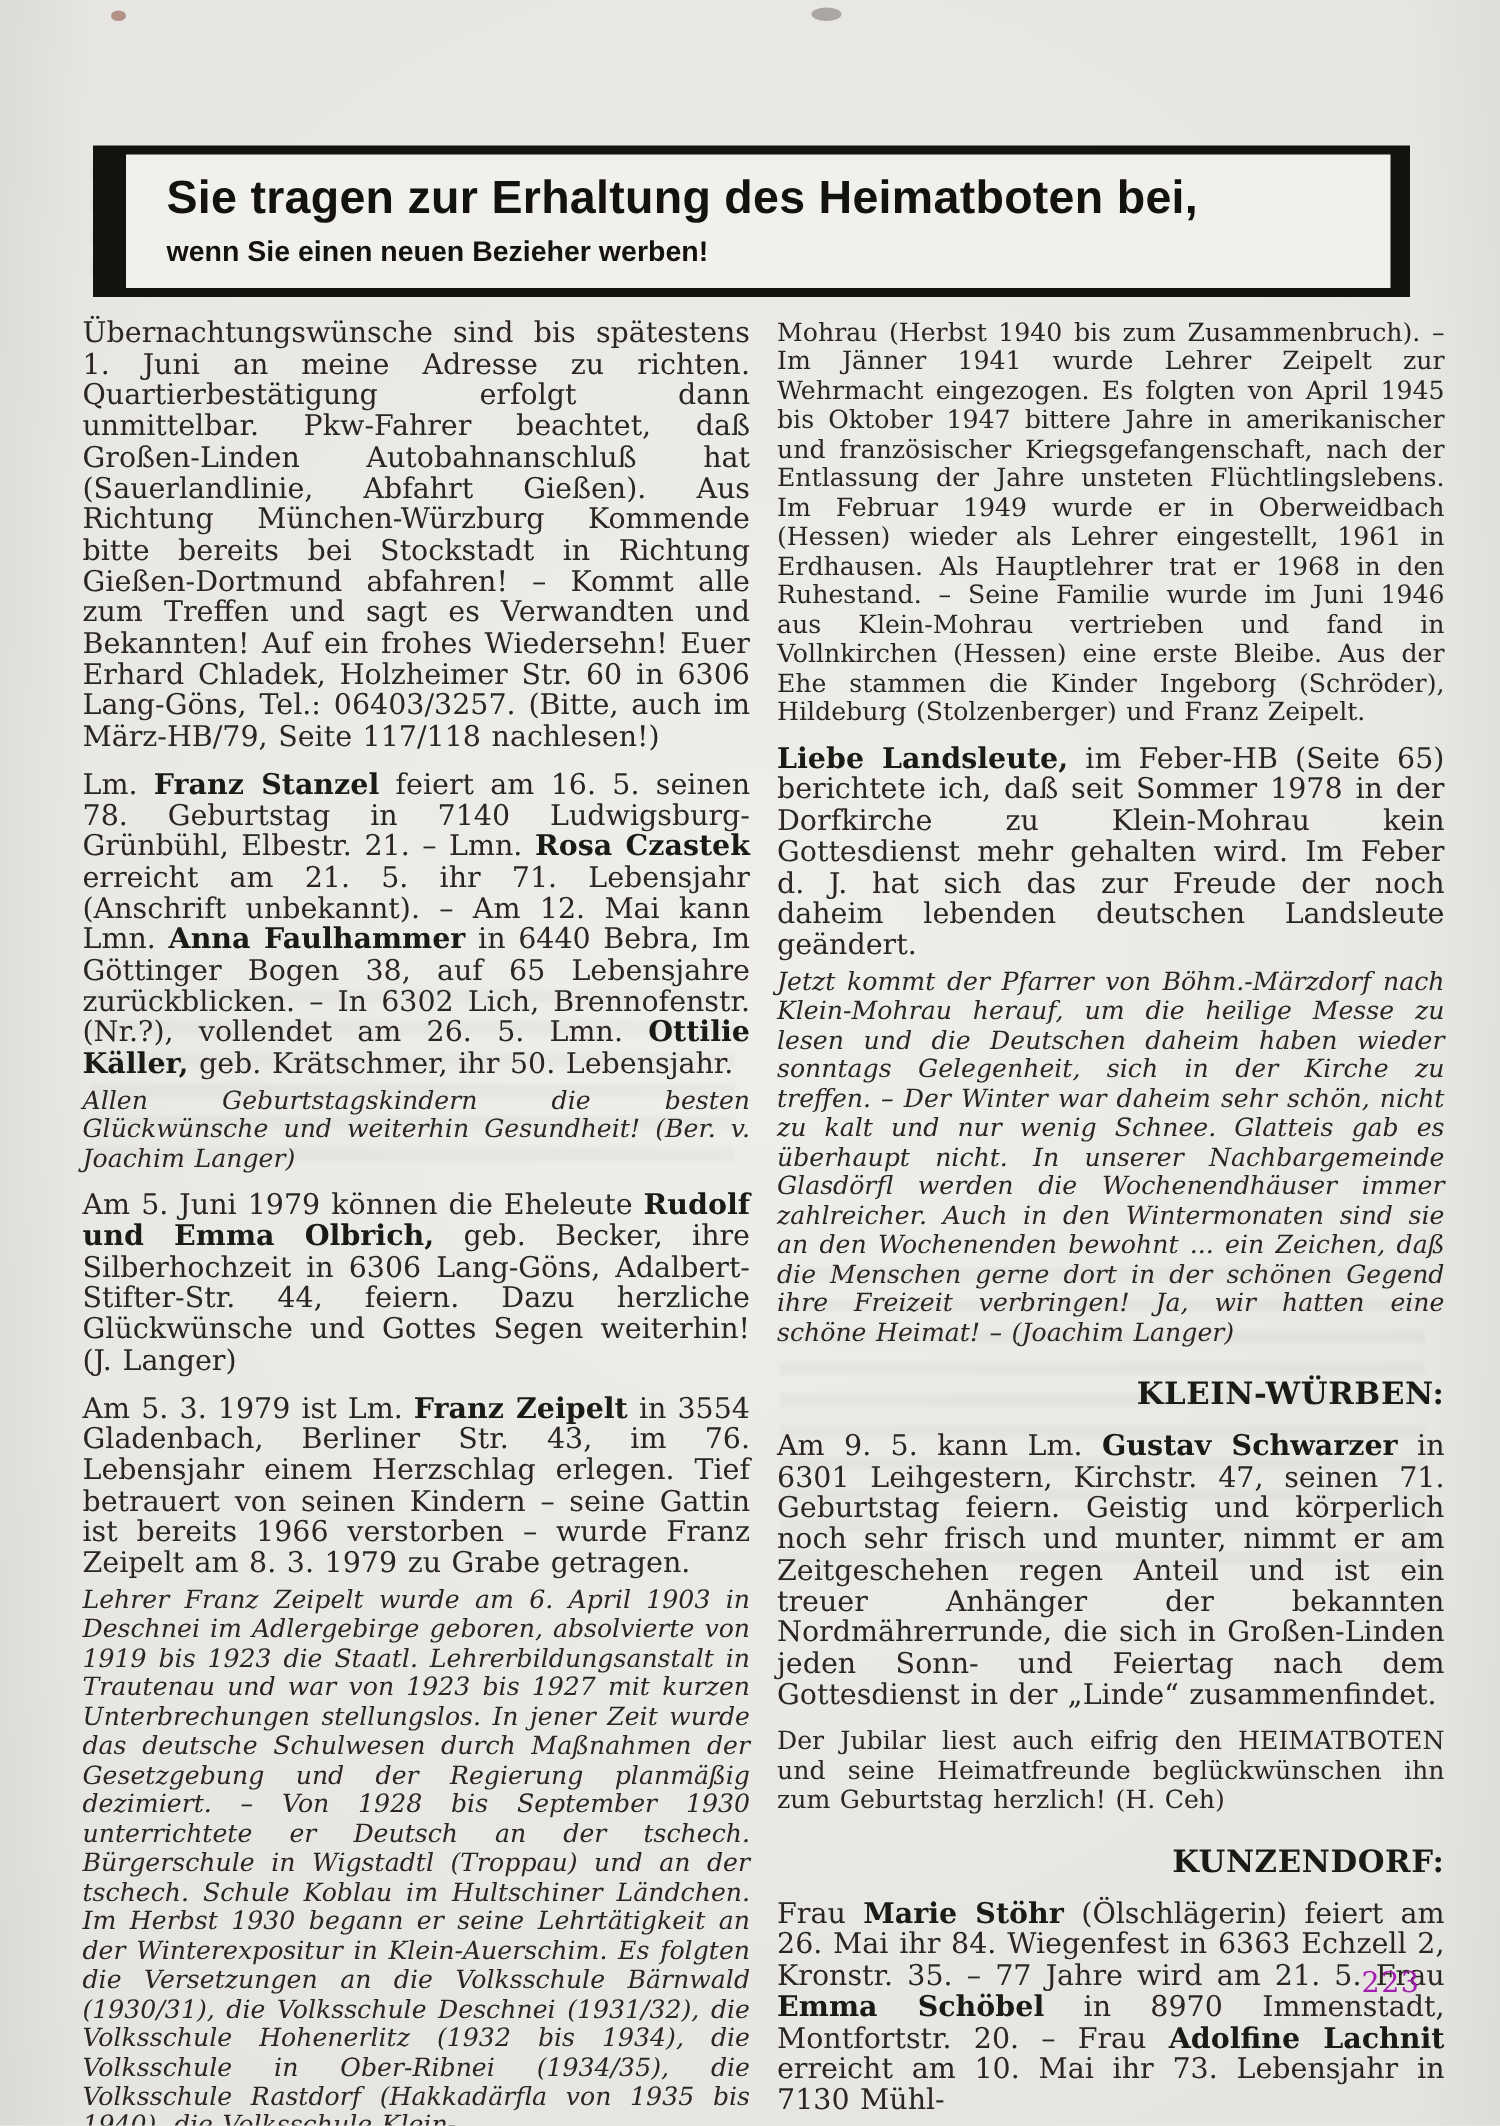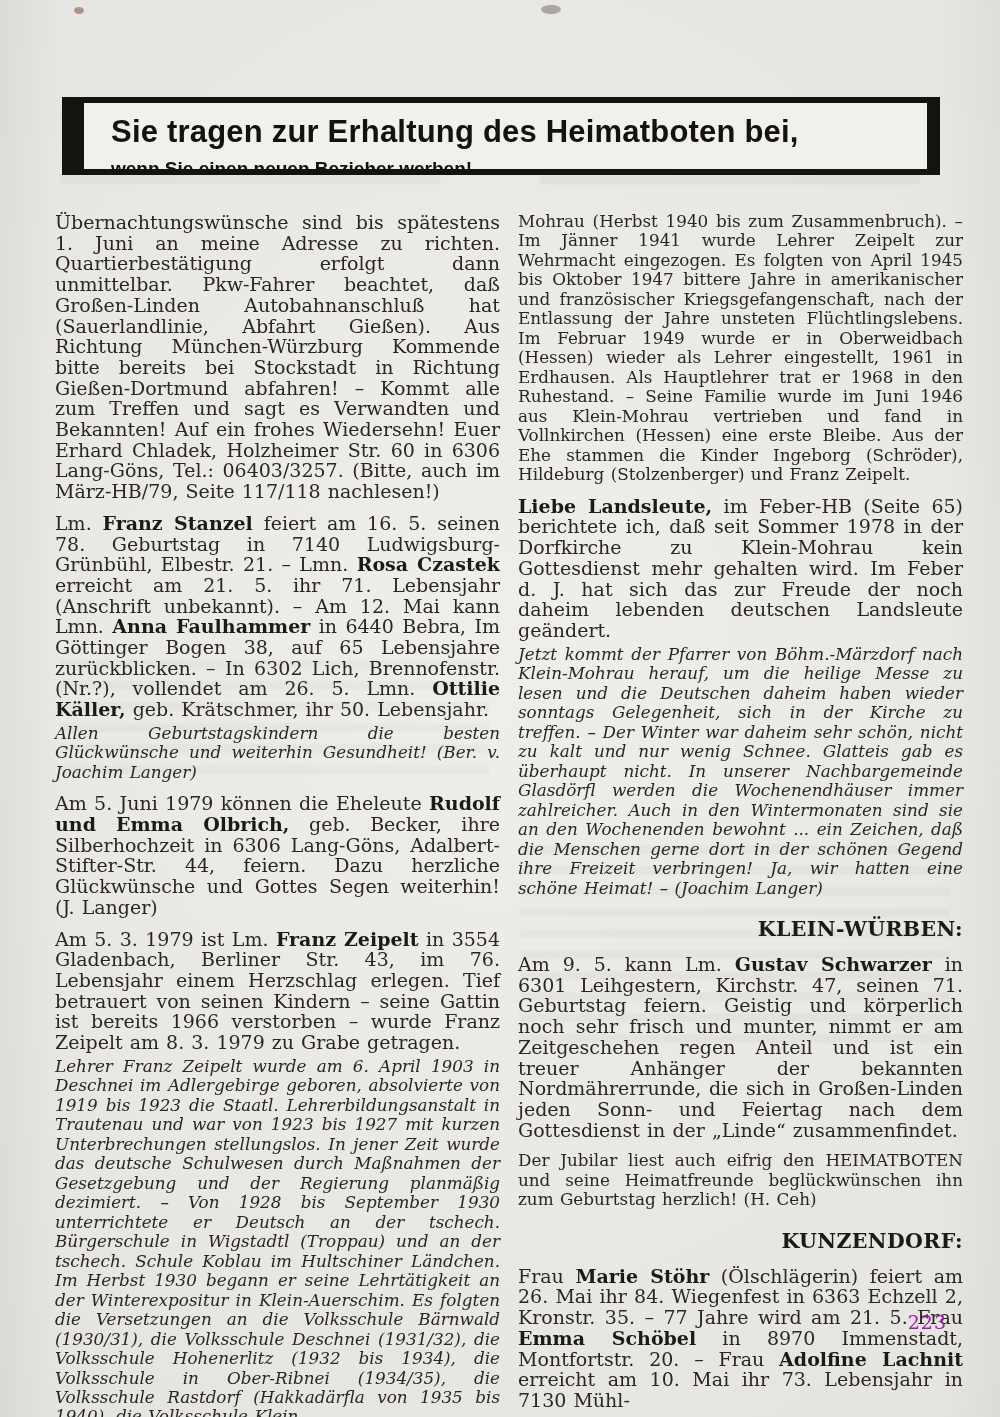--- a/index.html
+++ b/index.html
@@ -10,21 +10,21 @@
     color:#29271f;
   }
   .paper-shade{
     position:absolute;inset:0;pointer-events:none;
     background:
       radial-gradient(ellipse 140% 120% at 50% 45%, rgba(255,255,255,0.28), rgba(0,0,0,0.05) 95%),
       linear-gradient(to right, rgba(0,0,0,0.05), rgba(0,0,0,0) 6%, rgba(0,0,0,0) 94%, rgba(0,0,0,0.04));
   }
   
   .banner{
-    position:absolute;left:62px;top:97px;width:878px;height:78px;
+    position:absolute;left:62px;top:97px;width:878px;height:101px;
     box-sizing:border-box;background:#f2f0ec;
     border:6px solid #15130f;border-left-width:22px;border-right-width:13px;
     padding:11px 10px 0 27px;
   }
   .banner-title{
     font-family:"Liberation Sans","DejaVu Sans",sans-serif;
     font-weight:bold;font-size:31px;letter-spacing:.2px;color:#14120e;
     white-space:nowrap;
   }
   .banner-sub{

